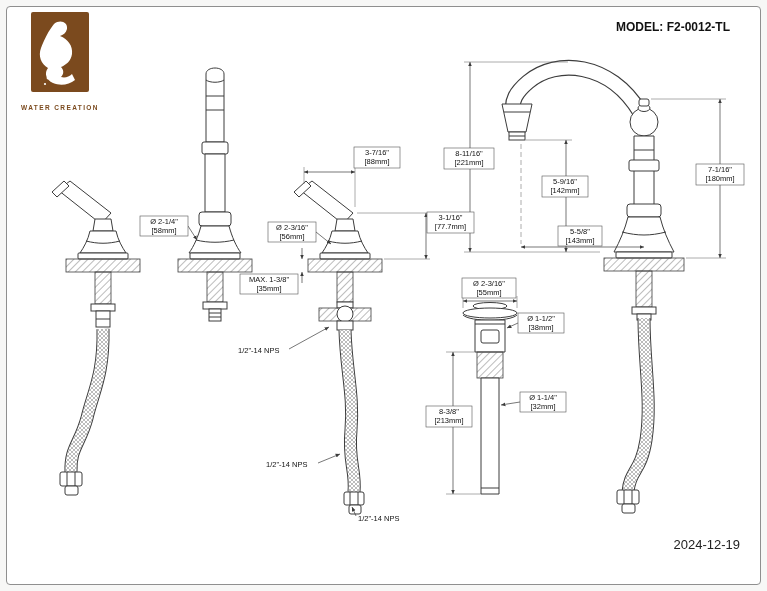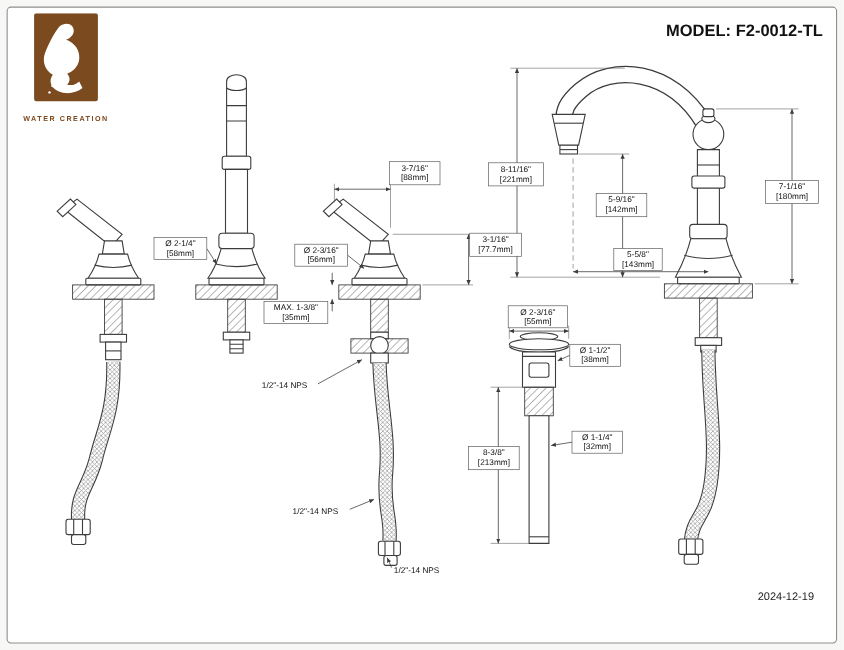--- a/index.html
+++ b/index.html
@@ -1,21 +1,21 @@
 <!DOCTYPE html>
 <html><head>
 <meta charset="utf-8">
 <style>
   html,body{margin:0;padding:0}
   body{width:767px;height:591px;background:#f7f7f6;font-family:"Liberation Sans",sans-serif;position:relative;overflow:hidden}
   .frame{position:absolute;inset:6px;border:1.3px solid #8f8f8f;border-radius:4px;background:#fff}
   .logo{position:absolute;left:18px;top:12px;width:84px;text-align:center}
   .brand{color:#7b4a1e;font-size:6.5px;font-weight:bold;letter-spacing:1.4px;margin-top:2px}
-  .model{position:absolute;top:20px;right:19px;font-weight:bold;font-size:15px;color:#111}
-  .date{position:absolute;top:537px;right:27px;font-size:10px;color:#222}
+  .model{position:absolute;top:20px;right:37px;font-weight:bold;font-size:12px;color:#111}
+  .date{position:absolute;top:537px;right:27px;font-size:13px;color:#222}
   svg.sheet{position:absolute;left:0;top:0}
   .ln{fill:none;stroke:#3c3c3c;stroke-width:1}
   .fw{fill:#fff;stroke:#3c3c3c;stroke-width:1}
   .hf{fill:url(#hatch);stroke:#3c3c3c;stroke-width:.8}
   .ext{fill:none;stroke:#666;stroke-width:.55}
   .cl{fill:none;stroke:#666;stroke-width:.55;stroke-dasharray:5 3}
   .dim{fill:none;stroke:#3c3c3c;stroke-width:.7;marker-start:url(#arw);marker-end:url(#arw)}
   .leader{fill:none;stroke:#3c3c3c;stroke-width:.7;marker-end:url(#arw)}
   .lb{fill:#fff;stroke:#555;stroke-width:.6}
   text.d{font:7.5px "Liberation Sans",sans-serif;fill:#111;text-anchor:middle}

